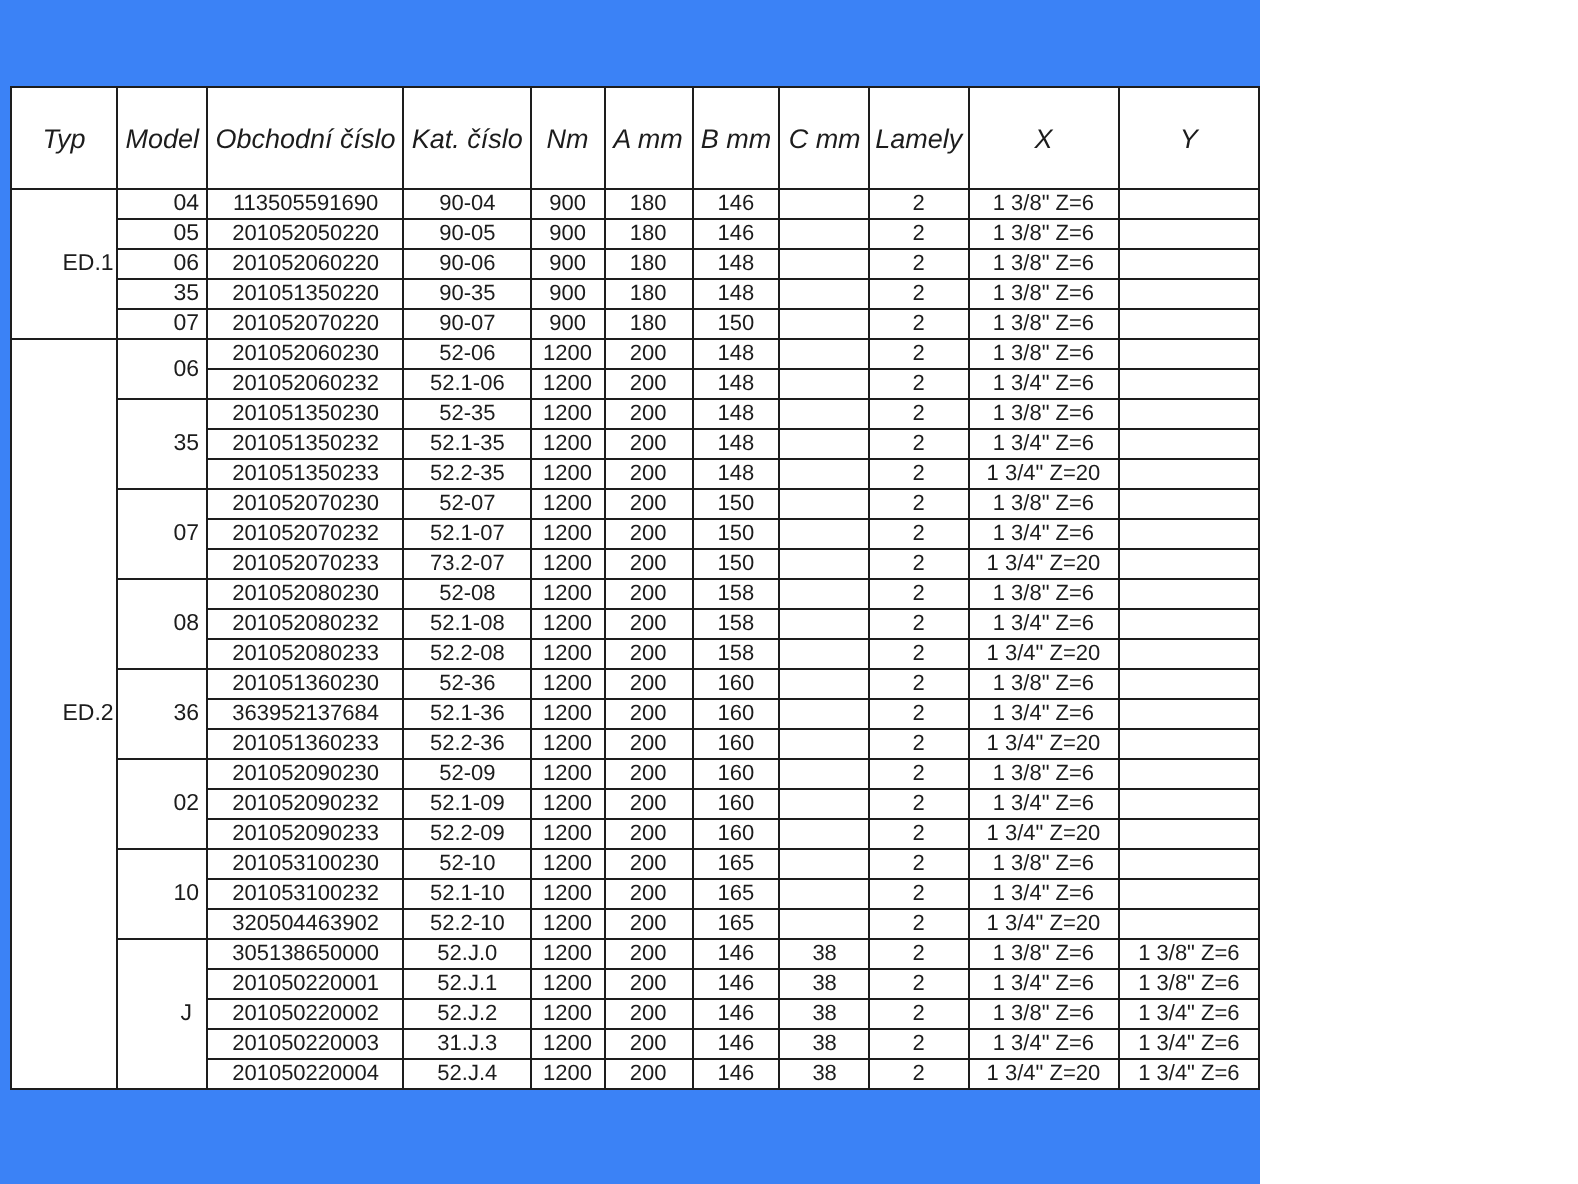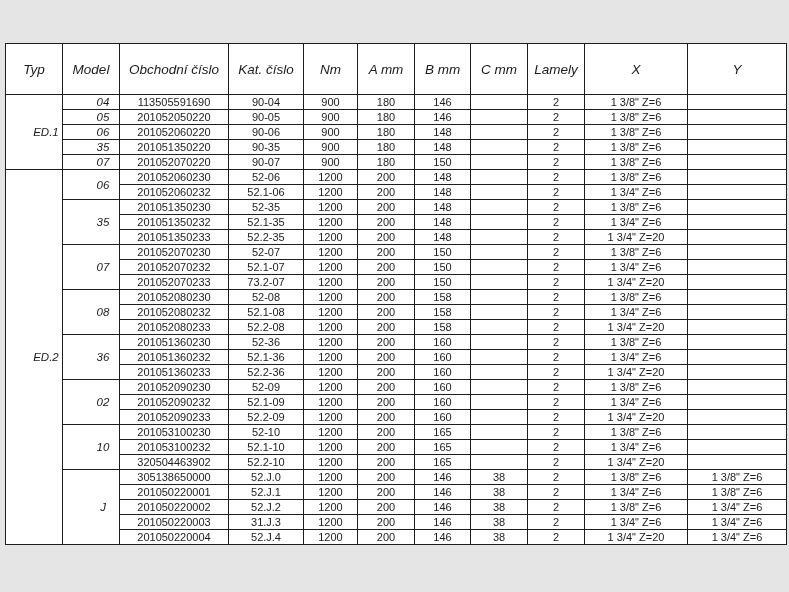--- a/index.html
+++ b/index.html
@@ -3,23 +3,23 @@
 <meta charset="utf-8">
 <style>
   html, body {
     margin: 0;
     padding: 0;
     background: #ffffff;
     font-family: "Liberation Sans", sans-serif;
   }
   .page {
     position: relative;
-    width: 789px;
+    width: 630px;
     height: 592px;
-    background: #e5e5e5;
+    background: #3b82f6;
     overflow: hidden;
   }
   table.spec-table {
     position: absolute;
     left: 5px;
     top: 43px;
     border-collapse: collapse;
     table-layout: fixed;
     background: #ffffff;
   }
@@ -38,21 +38,20 @@
     font-style: italic;
     font-weight: normal;
   }
   .spec-table td {
     height: 14px;
     font-size: 11px;
     line-height: 14px;
   }
   .spec-table td.typ-cell,
   .spec-table td.model-cell {
-    font-style: italic;
     font-size: 11.5px;
     padding-left: 24px;
   }
 </style>
 </head>
 <body>
 
 <div class="page">
   <table class="spec-table">
     <colgroup>
@@ -277,21 +276,21 @@
           <td>52-36</td>
           <td>1200</td>
           <td>200</td>
           <td>160</td>
           <td></td>
           <td>2</td>
           <td>1 3/8" Z=6</td>
           <td></td>
         </tr>
         <tr>
-          <td>201051360232</td>
+          <td>363952137684</td>
           <td>52.1-36</td>
           <td>1200</td>
           <td>200</td>
           <td>160</td>
           <td></td>
           <td>2</td>
           <td>1 3/4" Z=6</td>
           <td></td>
         </tr>
         <tr>

